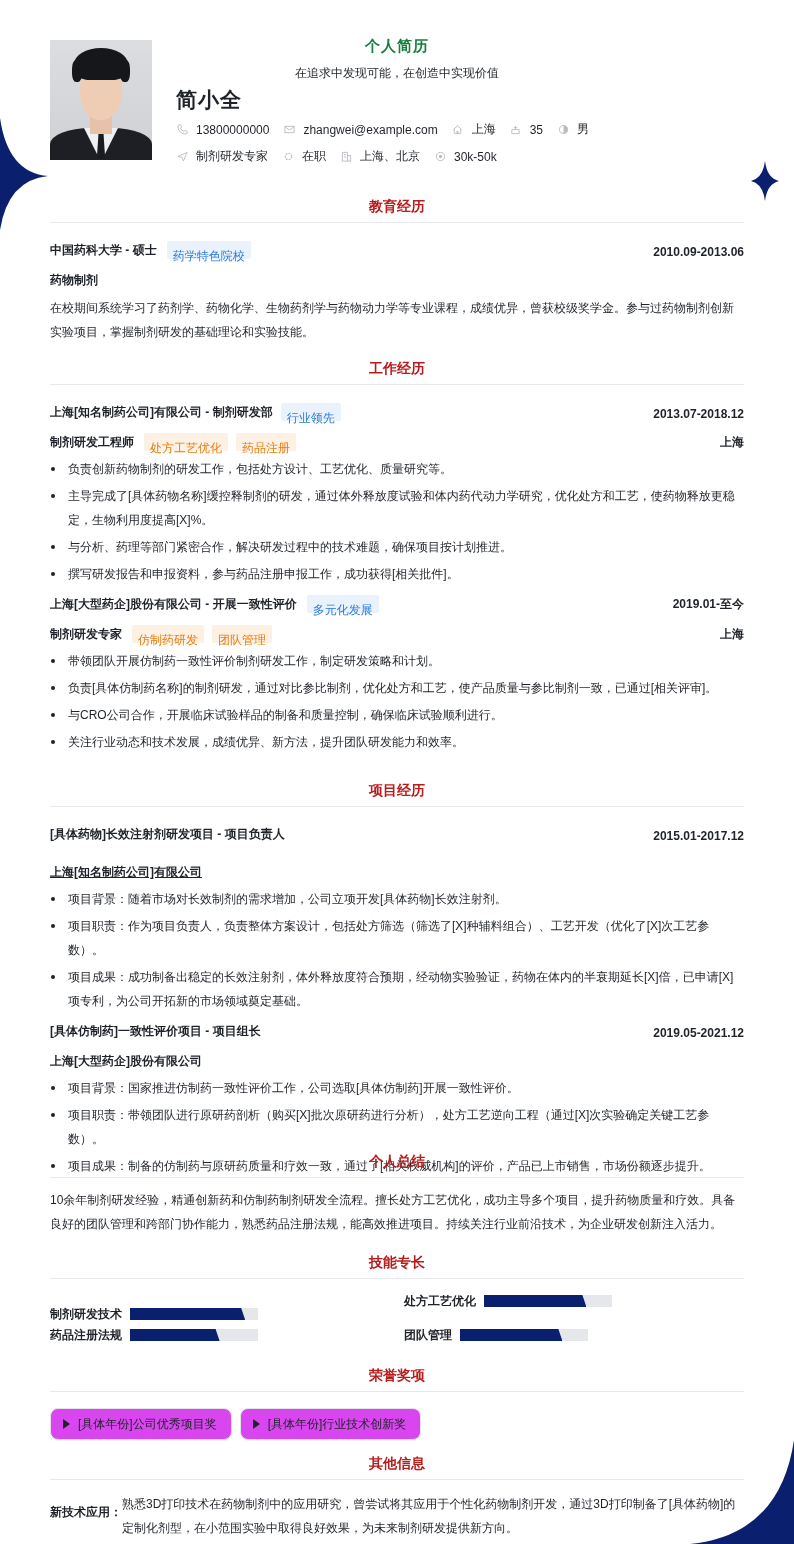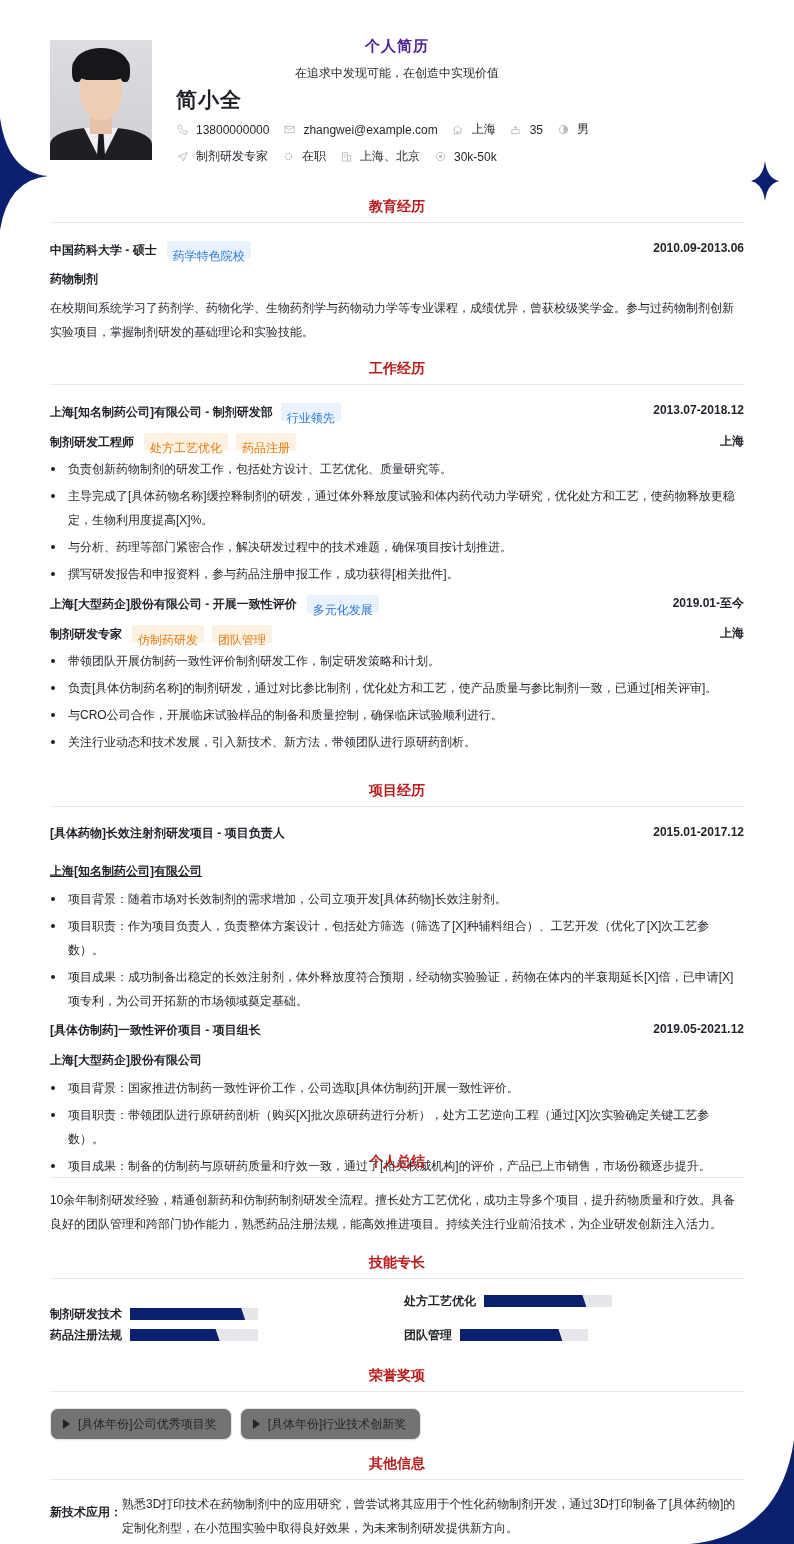--- a/index.html
+++ b/index.html
@@ -19,57 +19,57 @@
   .photo .bg { position: absolute; inset: 0; background: linear-gradient(#dcdde0, #cfd0d3); }
   .photo .neck { position: absolute; left: 40px; top: 74px; width: 22px; height: 20px; background: #e7c2a8; }
   .photo .face { position: absolute; left: 30px; top: 22px; width: 42px; height: 58px; background: #efcdb5; border-radius: 45% 45% 48% 48%; }
   .photo .hair { position: absolute; left: 24px; top: 8px; width: 54px; height: 32px; background: #16171a; border-radius: 50% 50% 30% 30%; }
   .photo .hair2 { position: absolute; left: 22px; top: 20px; width: 10px; height: 22px; background: #16171a; border-radius: 40%; }
   .photo .hair3 { position: absolute; left: 70px; top: 20px; width: 10px; height: 22px; background: #16171a; border-radius: 40%; }
   .photo .suit { position: absolute; left: 0; top: 88px; width: 102px; height: 40px; background: #1d1f24; border-radius: 40% 40% 0 0; }
   .photo .shirt { position: absolute; left: 34px; top: 88px; width: 34px; height: 34px; background: #eef0f3; clip-path: polygon(0 0, 100% 0, 50% 100%); }
   .photo .tie { position: absolute; left: 47px; top: 92px; width: 8px; height: 30px; background: #1a1b1f; clip-path: polygon(20% 0, 80% 0, 100% 80%, 50% 100%, 0 80%); }
 
-  .doc-title { position: absolute; left: 0; width: 694px; top: 37px; text-align: center; font-size: 15px; font-weight: 700; color: #4c1d95; letter-spacing: 1px; }
+  .doc-title { position: absolute; left: 0; width: 694px; top: 37px; text-align: center; font-size: 15px; font-weight: 700; color: #15803d; letter-spacing: 1px; }
   .doc-slogan { position: absolute; left: 0; width: 694px; top: 65px; text-align: center; font-size: 12px; color: #1f2329; }
   .name { position: absolute; left: 126px; top: 86px; font-size: 21px; font-weight: 700; color: #1f2329; letter-spacing: 1px; }
   .info-row { position: absolute; left: 126px; display: flex; align-items: center; font-size: 12px; color: #1f2329; }
   .info-row.r1 { top: 121px; }
   .info-row.r2 { top: 148px; }
   .info-item { display: flex; align-items: center; margin-right: 14px; }
   .info-item .ic { width: 12px; height: 12px; margin-right: 8px; display: inline-flex; align-items: center; justify-content: center; color: #b8bcc4; }
   .info-item .ic svg { width: 11px; height: 11px; }
 
   
   .section { position: absolute; left: 0; width: 694px; }
   .sec-title { font-size: 14px; font-weight: 700; color: #b91c1c; height: 20px; line-height: 20px; text-align: center; }
   .sec-rule { height: 1px; background: #e8e9ec; margin-top: 6px; }
 
-  .row { display: flex; align-items: flex-start; justify-content: space-between; font-size: 12px; font-weight: 700; color: #1f2329; height: 18px; }
+  .row { display: flex; align-items: flex-end; justify-content: space-between; font-size: 12px; font-weight: 700; color: #1f2329; height: 18px; }
   .row .left { display: flex; align-items: center; }
   .tag { display: inline-block; font-size: 12px; font-weight: 400; padding: 6px 6px; height: 18px; line-height: 18px; margin-left: 8px; border-radius: 2px; }
   .tag.blue { background: #eaf3fd; color: #2f7bd6; }
   .tag.orange { background: #fdf1e4; color: #e67e12; }
   .row .right { font-weight: 700; }
 
   .para { font-size: 12px; line-height: 24px; color: #1f2329; }
   .bullets { list-style: none; }
   .bullets li { position: relative; padding-left: 18px; font-size: 12px; line-height: 24px; color: #1f2329; margin-bottom: 3px; }
   .bullets li::before { content: ""; position: absolute; left: 1px; top: 10px; width: 4px; height: 4px; border-radius: 50%; background: #1f2329; }
 
   
   .skills { position: relative; }
   .skill { position: absolute; display: flex; align-items: center; height: 18px; }
   .skill .lbl { font-size: 12px; font-weight: 700; color: #1f2329; margin-right: 8px; white-space: nowrap; }
   .skill .bar { position: relative; height: 12px; background: #e5e7eb; }
   .skill .fill { position: absolute; left: 0; top: 0; height: 12px; background: #0a1f6e; clip-path: polygon(0 0, calc(100% - 4px) 0, 100% 100%, 0 100%); }
 
   
   .awards { display: flex; }
-  .award { display: flex; align-items: center; height: 32px; padding: 0 14px 0 12px; border: 1px solid #e3e5e8; border-radius: 8px; margin-right: 8px; font-size: 12px; color: #1f2329; background: #737373; box-shadow: 0 1px 2px rgba(0,0,0,0.04); }
+  .award { display: flex; align-items: center; height: 32px; padding: 0 14px 0 12px; border: 1px solid #e3e5e8; border-radius: 8px; margin-right: 8px; font-size: 12px; color: #1f2329; background: #d946ef; box-shadow: 0 1px 2px rgba(0,0,0,0.04); }
   .award .tri { width: 0; height: 0; border-top: 5px solid transparent; border-bottom: 5px solid transparent; border-left: 7px solid #1f2329; margin-right: 8px; }
 
   .other { display: flex; font-size: 12px; line-height: 24px; }
   .other .k { font-weight: 700; white-space: nowrap; margin-top: 8px; }
   .other .v { flex: 1; }
 </style>
 </head>
 <body>
 
 <svg class="deco deco-left" viewBox="0 0 48 112">
@@ -237,21 +237,21 @@
         <span>制剂研发专家</span>
         <span class="tag orange" style="margin-left:10px;">仿制药研发</span>
         <span class="tag orange">团队管理</span>
       </div>
       <span class="right">上海</span>
     </div>
     <ul class="bullets" style="margin-top:6px;">
       <li>带领团队开展仿制药一致性评价制剂研发工作，制定研发策略和计划。</li>
       <li>负责[具体仿制药名称]的制剂研发，通过对比参比制剂，优化处方和工艺，使产品质量与参比制剂一致，已通过[相关评审]。</li>
       <li>与CRO公司合作，开展临床试验样品的制备和质量控制，确保临床试验顺利进行。</li>
-      <li>关注行业动态和技术发展，引入新技术、新方法，带领团队进行原研药剖析。</li>
+      <li>关注行业动态和技术发展，成绩优异、新方法，提升团队研发能力和效率。</li>
     </ul>
   </div>
 
   <div class="section" style="top:780px;">
     <div class="sec-title">项目经历</div>
     <div class="sec-rule"></div>
 
     <div style="margin-top:18px;" class="row">
       <span>[具体药物]长效注射剂研发项目 - 项目负责人</span>
       <span class="right">2015.01-2017.12</span>

